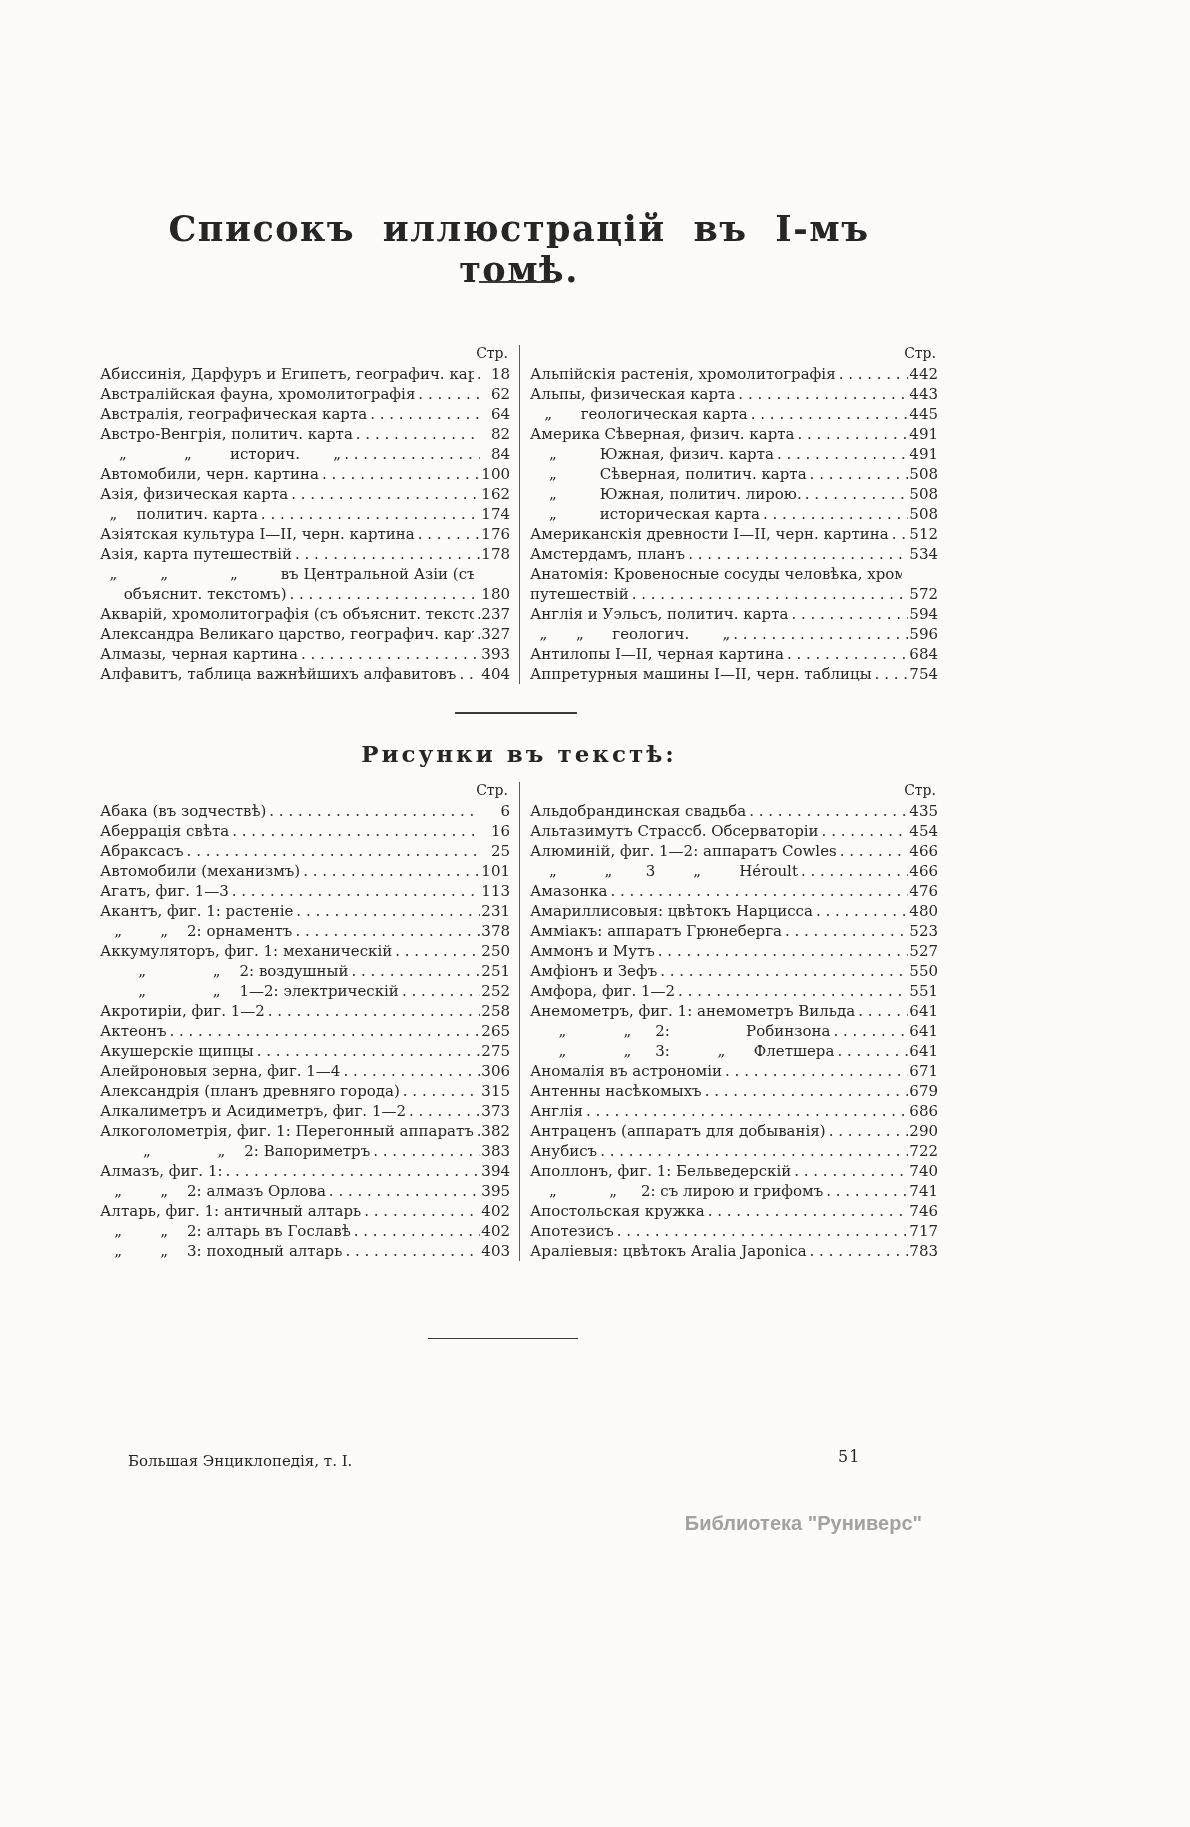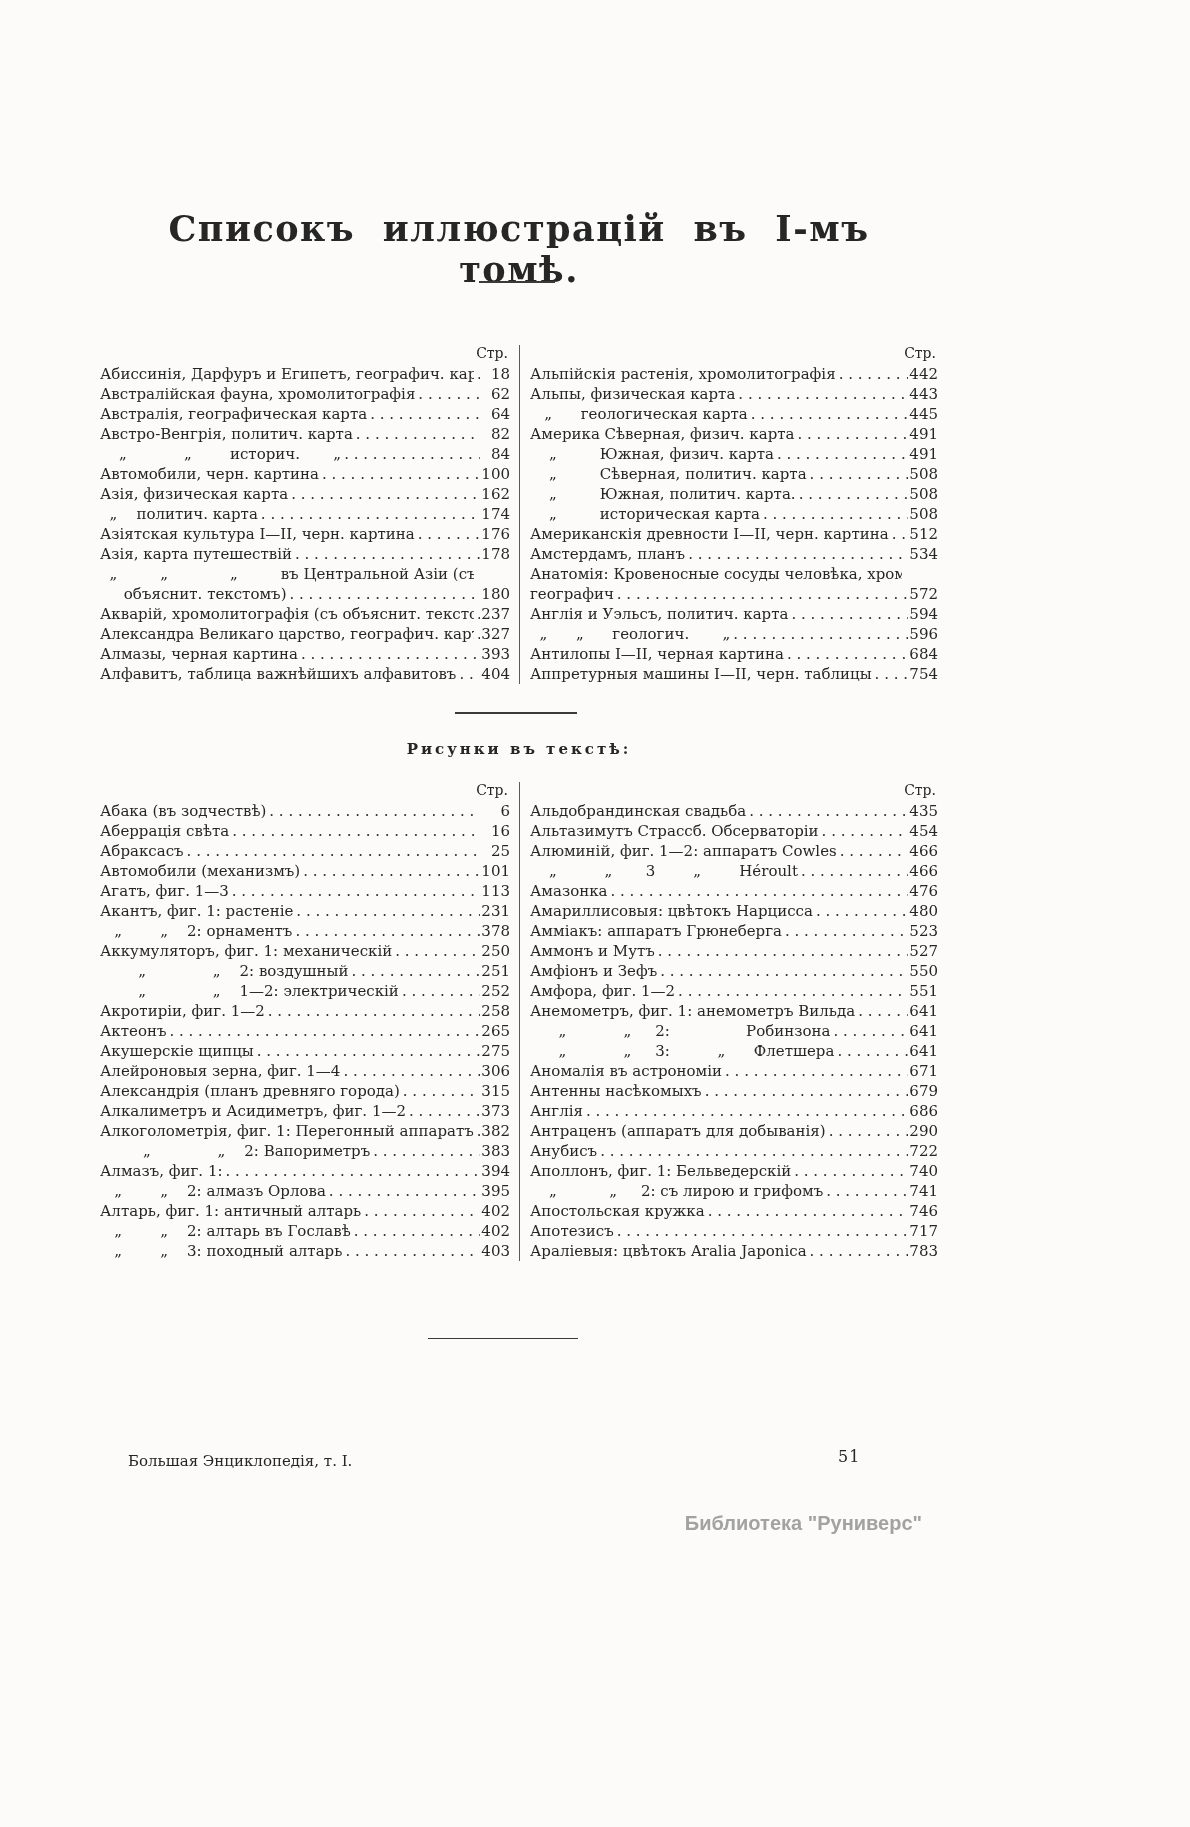--- a/index.html
+++ b/index.html
@@ -19,21 +19,21 @@
   }
   .rule { position:absolute; background:#3a3a3a; }
   .rule-title  { top:281px;  left:479px; width:76px;  height:2px; }
   .rule-mid    { top:712px;  left:455px; width:122px; height:2px; }
   .rule-bottom { top:1338px; left:428px; width:150px; height:1px; }
   .heading {
     position:absolute; left:100px; width:838px; text-align:center;
     font-weight:bold; letter-spacing:3px;
   }
   .heading-1 { top:306px; font-size:21px; }
-  .heading-2 { top:740px; font-size:15px; }
+  .heading-2 { top:740px; font-size:23px; }
   .cols { position:absolute; left:100px; width:838px; display:flex; }
   .cols-1 { top:345px; }
   .cols-2 { top:782px; }
   .col { width:50%; }
   .col-left  { padding-right:9px; }
   .col-right { border-left:1px solid #5a5a5a; padding-left:10px; }
   .col-head { text-align:right; font-size:14px; padding-right:2px; margin-bottom:3px; }
   .row { display:flex; align-items:baseline; font-size:15px; line-height:20px; }
   .row .label  { white-space:pre; overflow:hidden; }
   .row .leader { flex:1; overflow:hidden; white-space:nowrap; padding:0 3px; color:#2e2e2e; }
@@ -199,21 +199,21 @@
             <span class="pagenum">491</span>
           </div>
 
           <div class="row">
             <span class="label">    „         Сѣверная, политич. карта</span>
             <span class="leader"></span>
             <span class="pagenum">508</span>
           </div>
 
           <div class="row">
-            <span class="label">    „         Южная, политич. карта.</span>
+            <span class="label">    „         Южная, политич. лирою.</span>
             <span class="leader"></span>
             <span class="pagenum">508</span>
           </div>
 
           <div class="row">
             <span class="label">    „         историческая карта</span>
             <span class="leader"></span>
             <span class="pagenum">508</span>
           </div>
 
@@ -229,21 +229,21 @@
             <span class="pagenum">534</span>
           </div>
 
           <div class="row no-page">
             <span class="label">Анатомія: Кровеносные сосуды человѣка, хромо-</span>
             <span class="leader"></span>
             <span class="pagenum"></span>
           </div>
 
           <div class="row">
-            <span class="label">географич</span>
+            <span class="label">путешествій</span>
             <span class="leader"></span>
             <span class="pagenum">572</span>
           </div>
 
           <div class="row">
             <span class="label">Англія и Уэльсъ, политич. карта</span>
             <span class="leader"></span>
             <span class="pagenum">594</span>
           </div>
 

